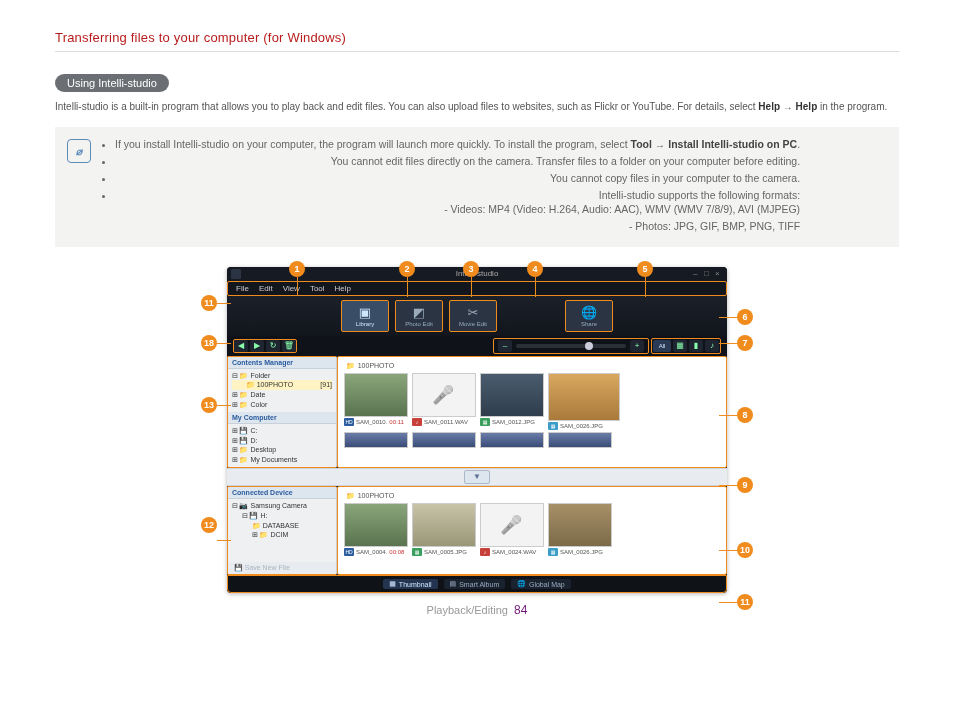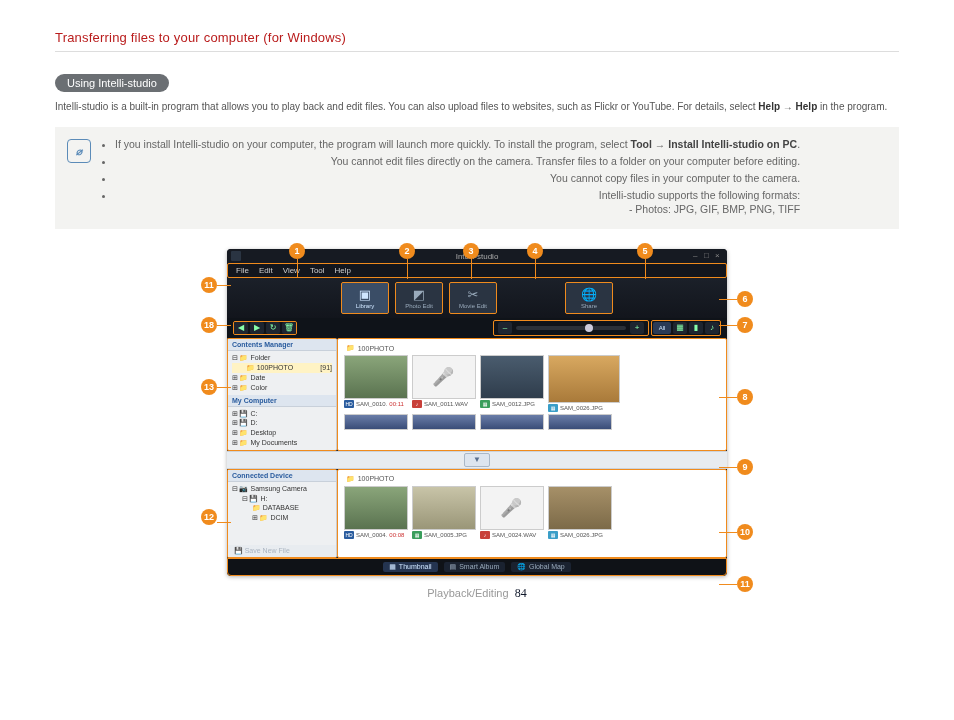--- a/index.html
+++ b/index.html
@@ -189,21 +189,21 @@
   }
   .bottombar{
     height:16px;background:#0f1217;display:flex;align-items:center;justify-content:center;gap:6px;
     border-radius:0 0 4px 4px;
     font-size:7px;
   }
   .bottombar .bbtn{padding:1px 6px;background:#1a2230;border-radius:2px;color:#9ab;display:flex;align-items:center;gap:3px;}
   .bottombar .bbtn.active{color:#cfe6ff;background:#243450;}
   .saverow{background:#e8ecf0;color:#aab4c0;font-size:7px;padding:2px 6px;}
   .footer{text-align:center;font-size:11px;color:#999;margin-top:10px;}
-  .footer .pg{color:#0f172a;font-size:12px;font-family:Liberation Serif, serif;}
+  .footer .pg{color:#701a75;font-size:12px;}
 </style>
 </head>
 <body>
 
 
 
 <div class="breadcrumb">Transferring files to your computer (for Windows)</div>
 
 <div class="pill">Using Intelli-studio</div>
 
@@ -215,20 +215,21 @@
   <div class="icon">⌀</div>
   <ul>
     <li>
       <span>If you install Intelli-studio on your computer, the program will launch more quickly. To install the program, select </span><b>Tool</b><span> → </span><b>Install Intelli-studio on PC</b><span>.</span>
     </li>
     <li>You cannot edit files directly on the camera. Transfer files to a folder on your computer before editing.</li>
     <li>You cannot copy files in your computer to the camera.</li>
     <li>
       <span>Intelli-studio supports the following formats:</span>
       <ul class="sublist">
+        <li>Videos: MP4 (Video: H.264, Audio: AAC), WMV (WMV 7/8/9), AVI (MJPEG)</li>
         <li>Photos: JPG, GIF, BMP, PNG, TIFF</li>
       </ul>
     </li>
   </ul>
 </div>
 
 
 <div class="diagram">
 
   <div class="callout" style="left:82px;top:-6px">1</div>
@@ -254,21 +255,21 @@
   <div class="cline" style="right:10px;top:283px;height:1px;width:18px"></div>
   <div class="callout" style="right:-6px;top:327px">11</div>
   <div class="cline" style="right:10px;top:335px;height:1px;width:18px"></div>
 
   <div class="callout" style="left:-6px;top:28px">11</div>
   <div class="cline" style="left:10px;top:36px;height:1px;width:14px"></div>
   <div class="callout" style="left:-6px;top:68px">18</div>
   <div class="cline" style="left:10px;top:76px;height:1px;width:14px"></div>
   <div class="callout" style="left:-6px;top:130px">13</div>
   <div class="cline" style="left:10px;top:138px;height:1px;width:14px"></div>
-  <div class="callout" style="left:-6px;top:260px">12</div>
+  <div class="callout" style="left:-6px;top:250px">12</div>
   <div class="cline" style="left:10px;top:273px;height:1px;width:14px"></div>
 
   <div class="appwin">
     <div class="titlebar">
       <span style="width:10px;height:10px;background:#2a3442;border-radius:1px;"></span>
       <span class="apptitle">Intelli-studio</span>
       <span class="winbtns">
         <span>–</span>
         <span>□</span>
         <span>×</span>

